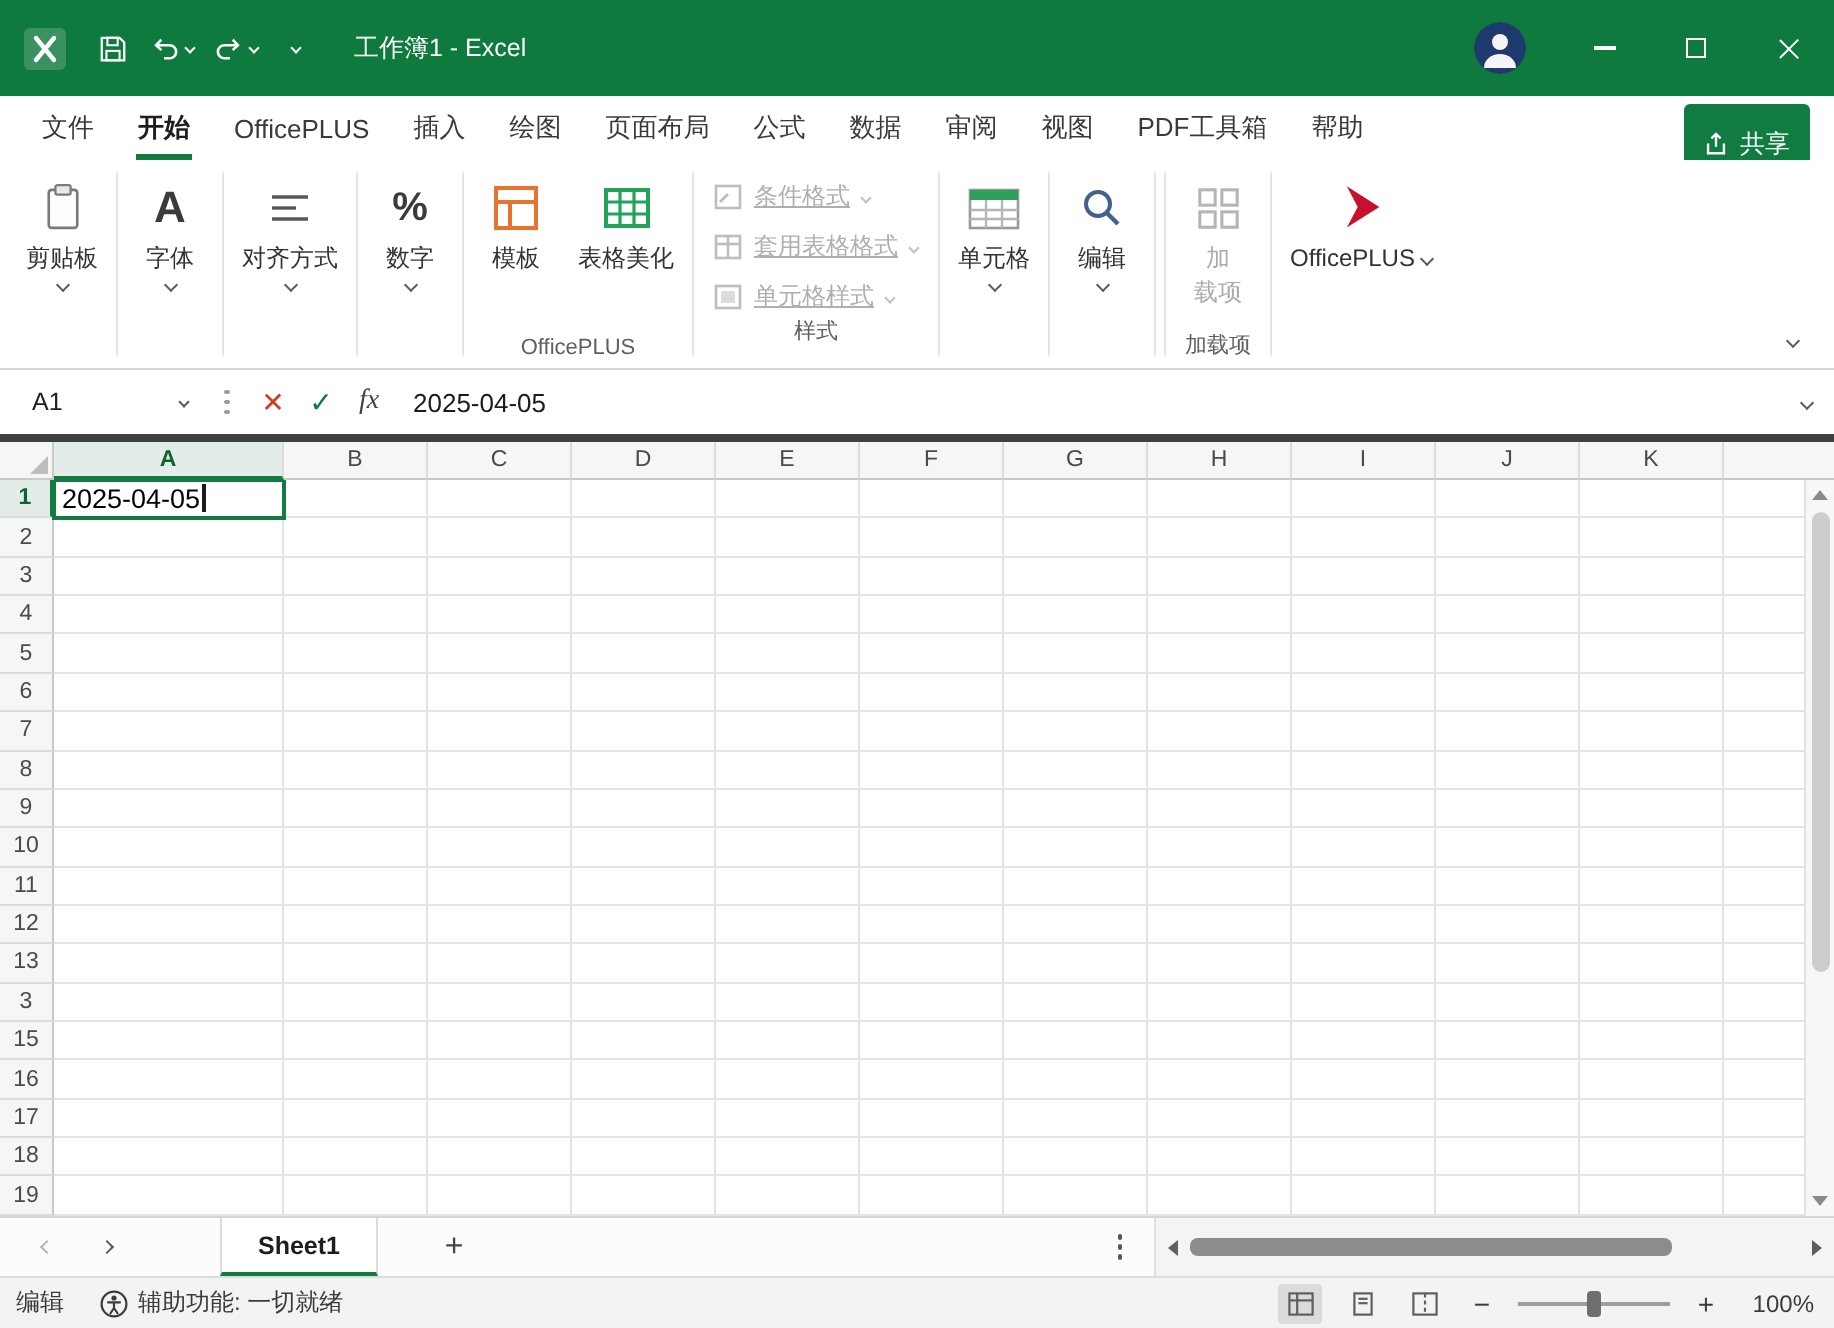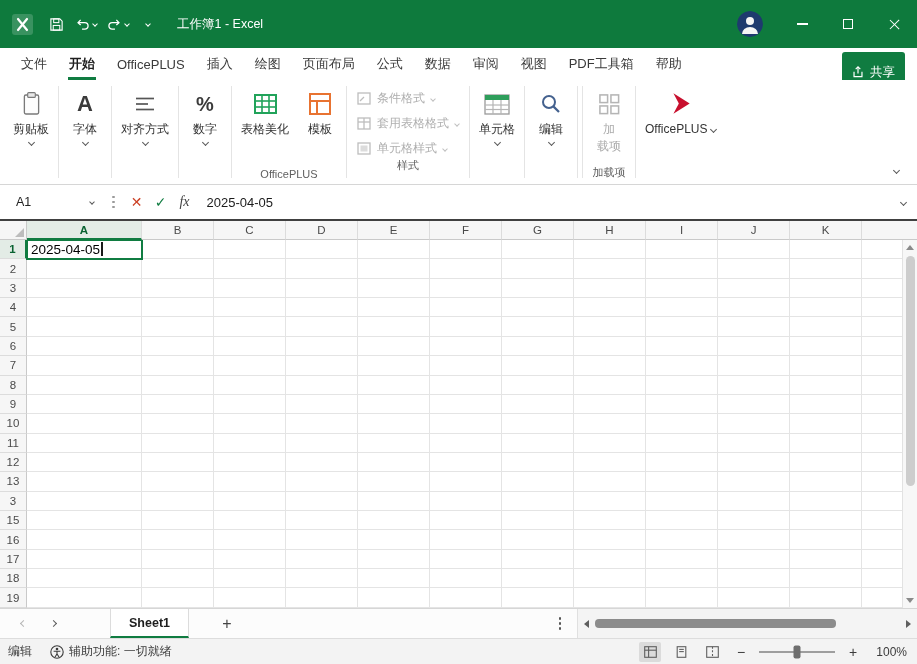--- a/index.html
+++ b/index.html
@@ -47,26 +47,26 @@
   .rsep { width: 1px; background: #E4E4E4; margin: 6px 2px; }
   .bigbtn { display: flex; flex-direction: column; align-items: center; padding: 9px 7px 0 7px; gap: 4px; font-size: 12px; color: #333; min-width: 48px; }
   .bigbtn .bicon { height: 30px; display: flex; align-items: center; justify-content: center; }
   .bigbtn .blabel { line-height: 13px; white-space: nowrap; }
   .bigbtn.disabled { color: #ABABAB; }
   .lblrow { display: flex; align-items: center; gap: 4px; line-height: 13px; }
   .rgroup { display: flex; flex-direction: column; align-items: stretch; }
   .rgroup .btns { display: flex; flex: 1; justify-content: center; }
   .glabel { font-size: 11px; color: #5F5F5F; text-align: center; padding: 1px 0 4px 0; white-space: nowrap; }
   .styles-col { display: flex; flex-direction: column; justify-content: flex-start; padding: 10px 8px 0 8px; gap: 8px; }
-  .smallbtn { display: flex; align-items: center; gap: 6px; font-size: 12px; color: #AFAFAF; white-space: nowrap; }
+  .smallbtn { display: flex; align-items: center; gap: 6px; font-size: 12px; color: #AFAFAF; white-space: nowrap; text-decoration: underline; }
   .ribbon-collapse { position: absolute; right: 12px; bottom: 7px; width: 18px; height: 14px; display: flex; align-items: center; justify-content: center; }
   .glyph-icon { font-weight: bold; color: #3B3B3B; }
 
   
-  .formulabar { flex: 0 0 36px; display: flex; align-items: center; background: #fff; border-bottom: 2px solid #404040; padding-left: 10px; }
+  .formulabar { flex: 0 0 36px; display: flex; align-items: center; background: #fff; border-bottom: 4px solid #404040; padding-left: 10px; }
   .namebox { width: 92px; display: flex; align-items: center; justify-content: space-between; font-size: 12.5px; color: #222; padding: 0 8px 0 6px; }
   .fb-dots { display: flex; flex-direction: column; gap: 2.5px; padding: 0 10px; }
   .fb-dots i { width: 2.5px; height: 2.5px; background: #9A9A9A; border-radius: 50%; }
   .fbtn { width: 24px; height: 24px; display: flex; align-items: center; justify-content: center; font-size: 14px; }
   .fbtn.cancel { color: #CC4125; }
   .fbtn.confirm { color: #107C41; }
   .fbtn.fx { font-style: italic; font-family: "Liberation Serif", serif; color: #444; font-size: 14px; }
   .fb-input { flex: 1; font-size: 13px; color: #1B1B1B; padding-left: 10px; }
   .fb-expand { width: 28px; display: flex; align-items: center; justify-content: center; }
 
@@ -264,39 +264,39 @@
       <span class="bicon glyph-icon" style="font-size:20px">%</span>
       <span class="blabel">数字</span>
       <span class="chev"></span>
     </div>
     <div class="rsep"></div>
 
     <div class="rgroup">
       <div class="btns">
         <div class="bigbtn">
           <span class="bicon">
+            <svg width="24" height="24" viewBox="0 0 24 24">
+              <rect x="2" y="2" width="20" height="20" fill="#fff" stroke="#E87331" stroke-width="2"></rect>
+              <line x1="2" y1="9" x2="22" y2="9" stroke="#E87331" stroke-width="2"></line>
+              <line x1="9" y1="9" x2="9" y2="22" stroke="#E87331" stroke-width="2"></line>
+            </svg>
+          </span>
+          <span class="blabel">模板</span>
+        </div>
+        <div class="bigbtn">
+          <span class="bicon">
             <svg width="25" height="24" viewBox="0 0 25 24">
               <rect x="2" y="3" width="21" height="18" fill="#fff" stroke="#21A35A" stroke-width="2"></rect>
               <line x1="2" y1="9" x2="23" y2="9" stroke="#21A35A" stroke-width="1.6"></line>
               <line x1="2" y1="15" x2="23" y2="15" stroke="#21A35A" stroke-width="1.6"></line>
               <line x1="9" y1="3" x2="9" y2="21" stroke="#21A35A" stroke-width="1.6"></line>
               <line x1="16" y1="3" x2="16" y2="21" stroke="#21A35A" stroke-width="1.6"></line>
             </svg>
           </span>
           <span class="blabel">表格美化</span>
-        </div>
-        <div class="bigbtn">
-          <span class="bicon">
-            <svg width="24" height="24" viewBox="0 0 24 24">
-              <rect x="2" y="2" width="20" height="20" fill="#fff" stroke="#E87331" stroke-width="2"></rect>
-              <line x1="2" y1="9" x2="22" y2="9" stroke="#E87331" stroke-width="2"></line>
-              <line x1="9" y1="9" x2="9" y2="22" stroke="#E87331" stroke-width="2"></line>
-            </svg>
-          </span>
-          <span class="blabel">模板</span>
         </div>
       </div>
       <div class="glabel">OfficePLUS</div>
     </div>
     <div class="rsep"></div>
 
     <div class="rgroup">
       <div class="styles-col">
         <div class="smallbtn">
           <span style="display:flex">

